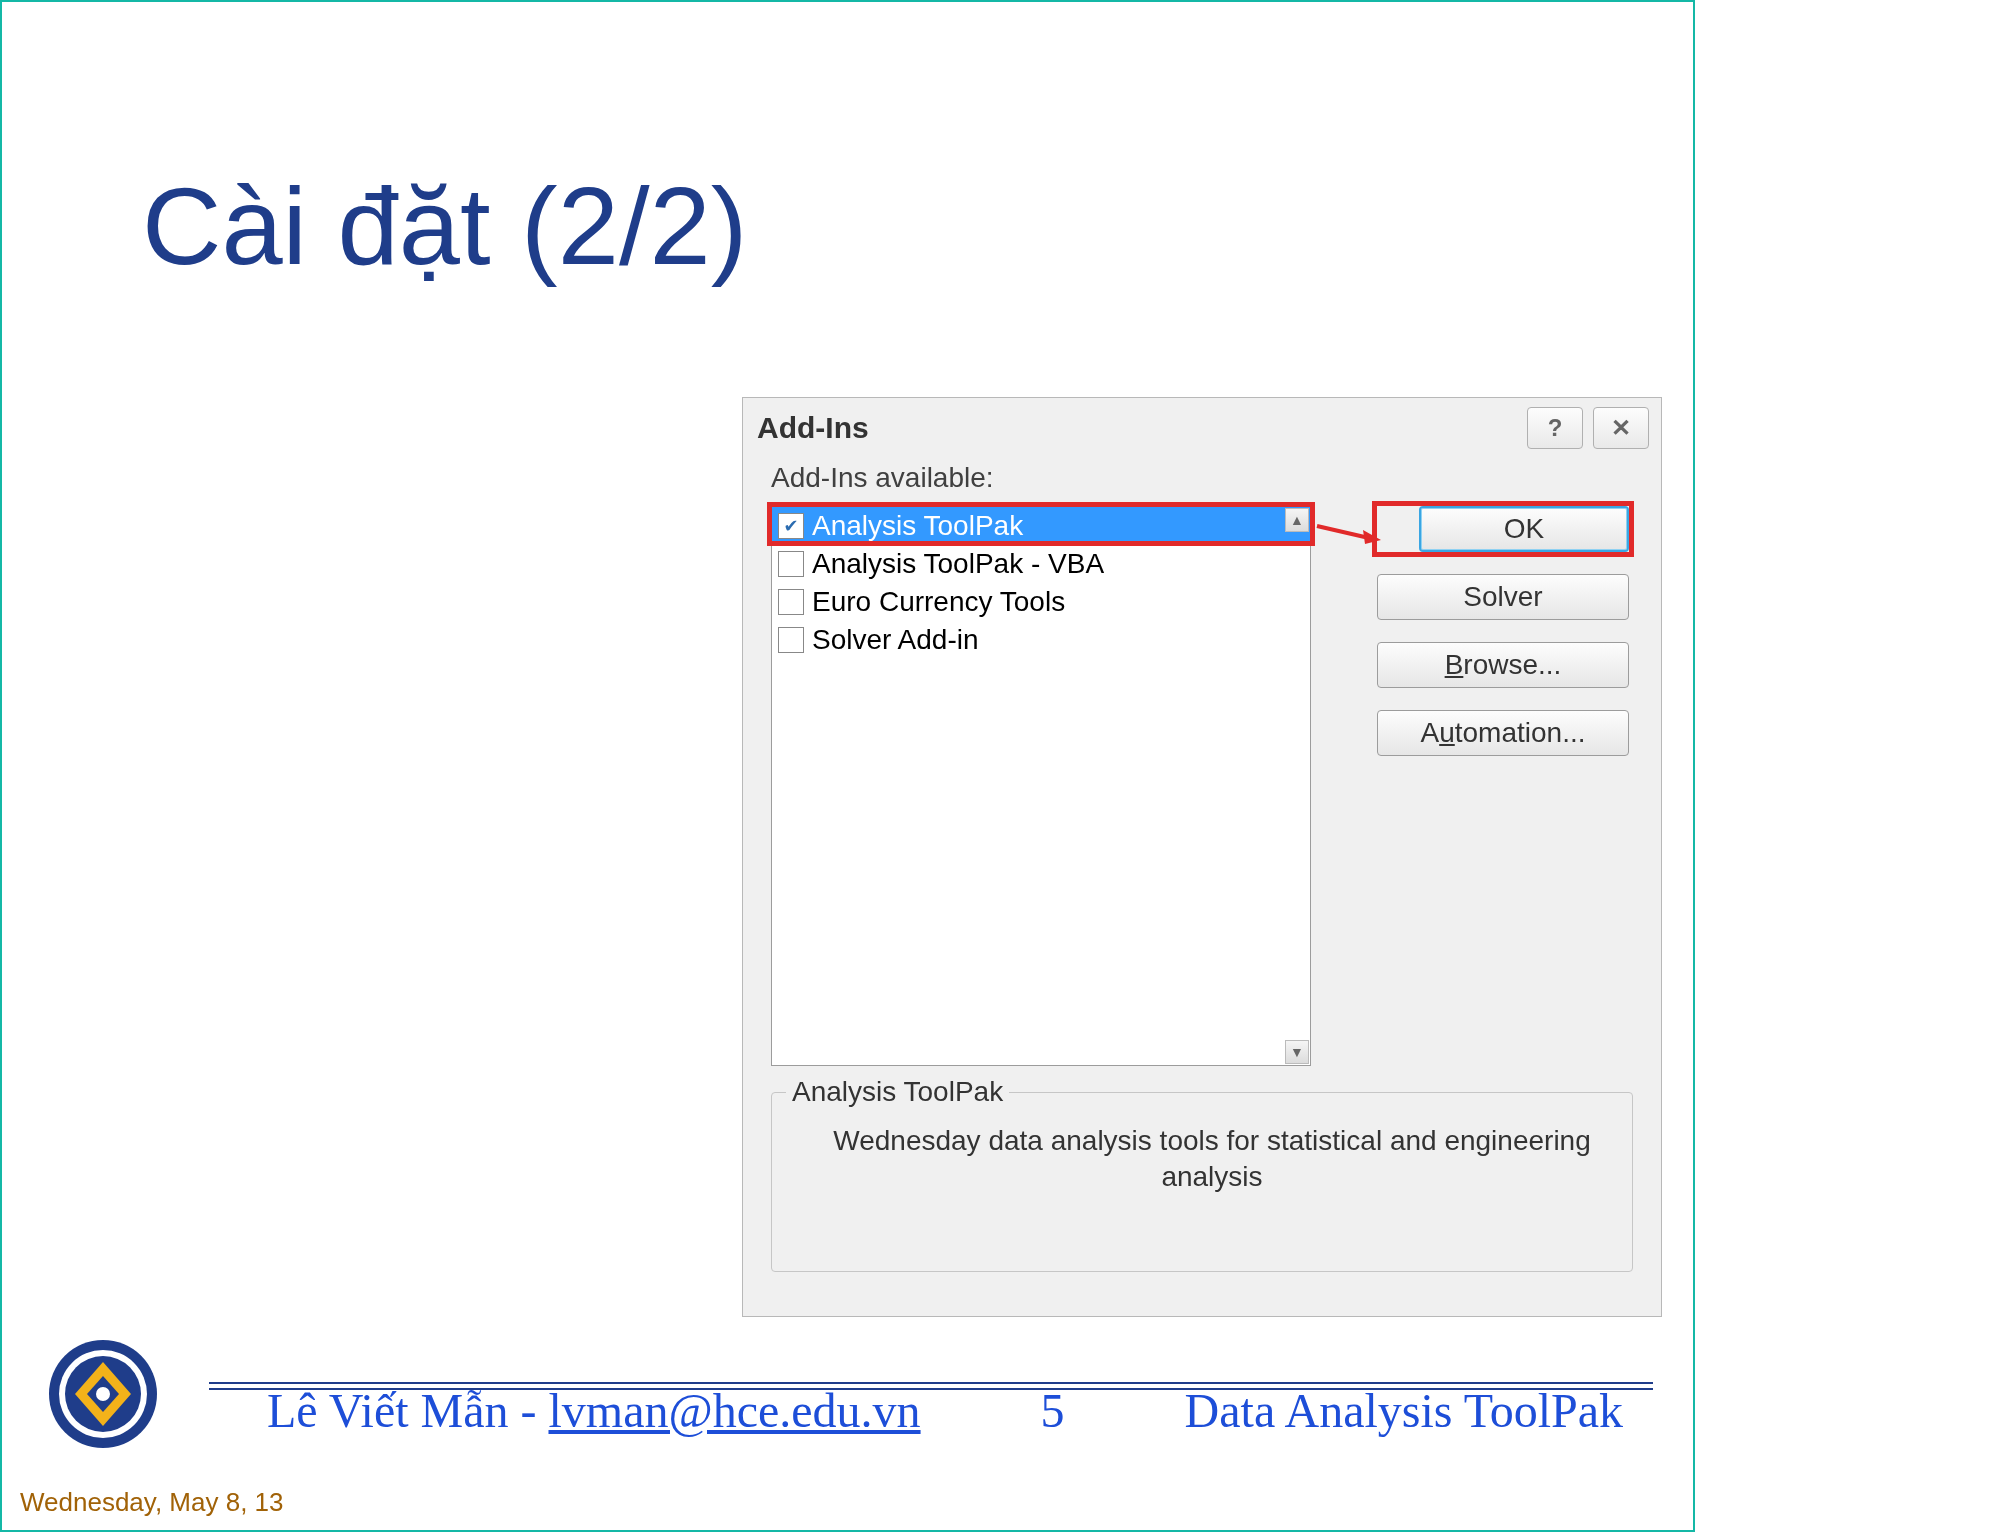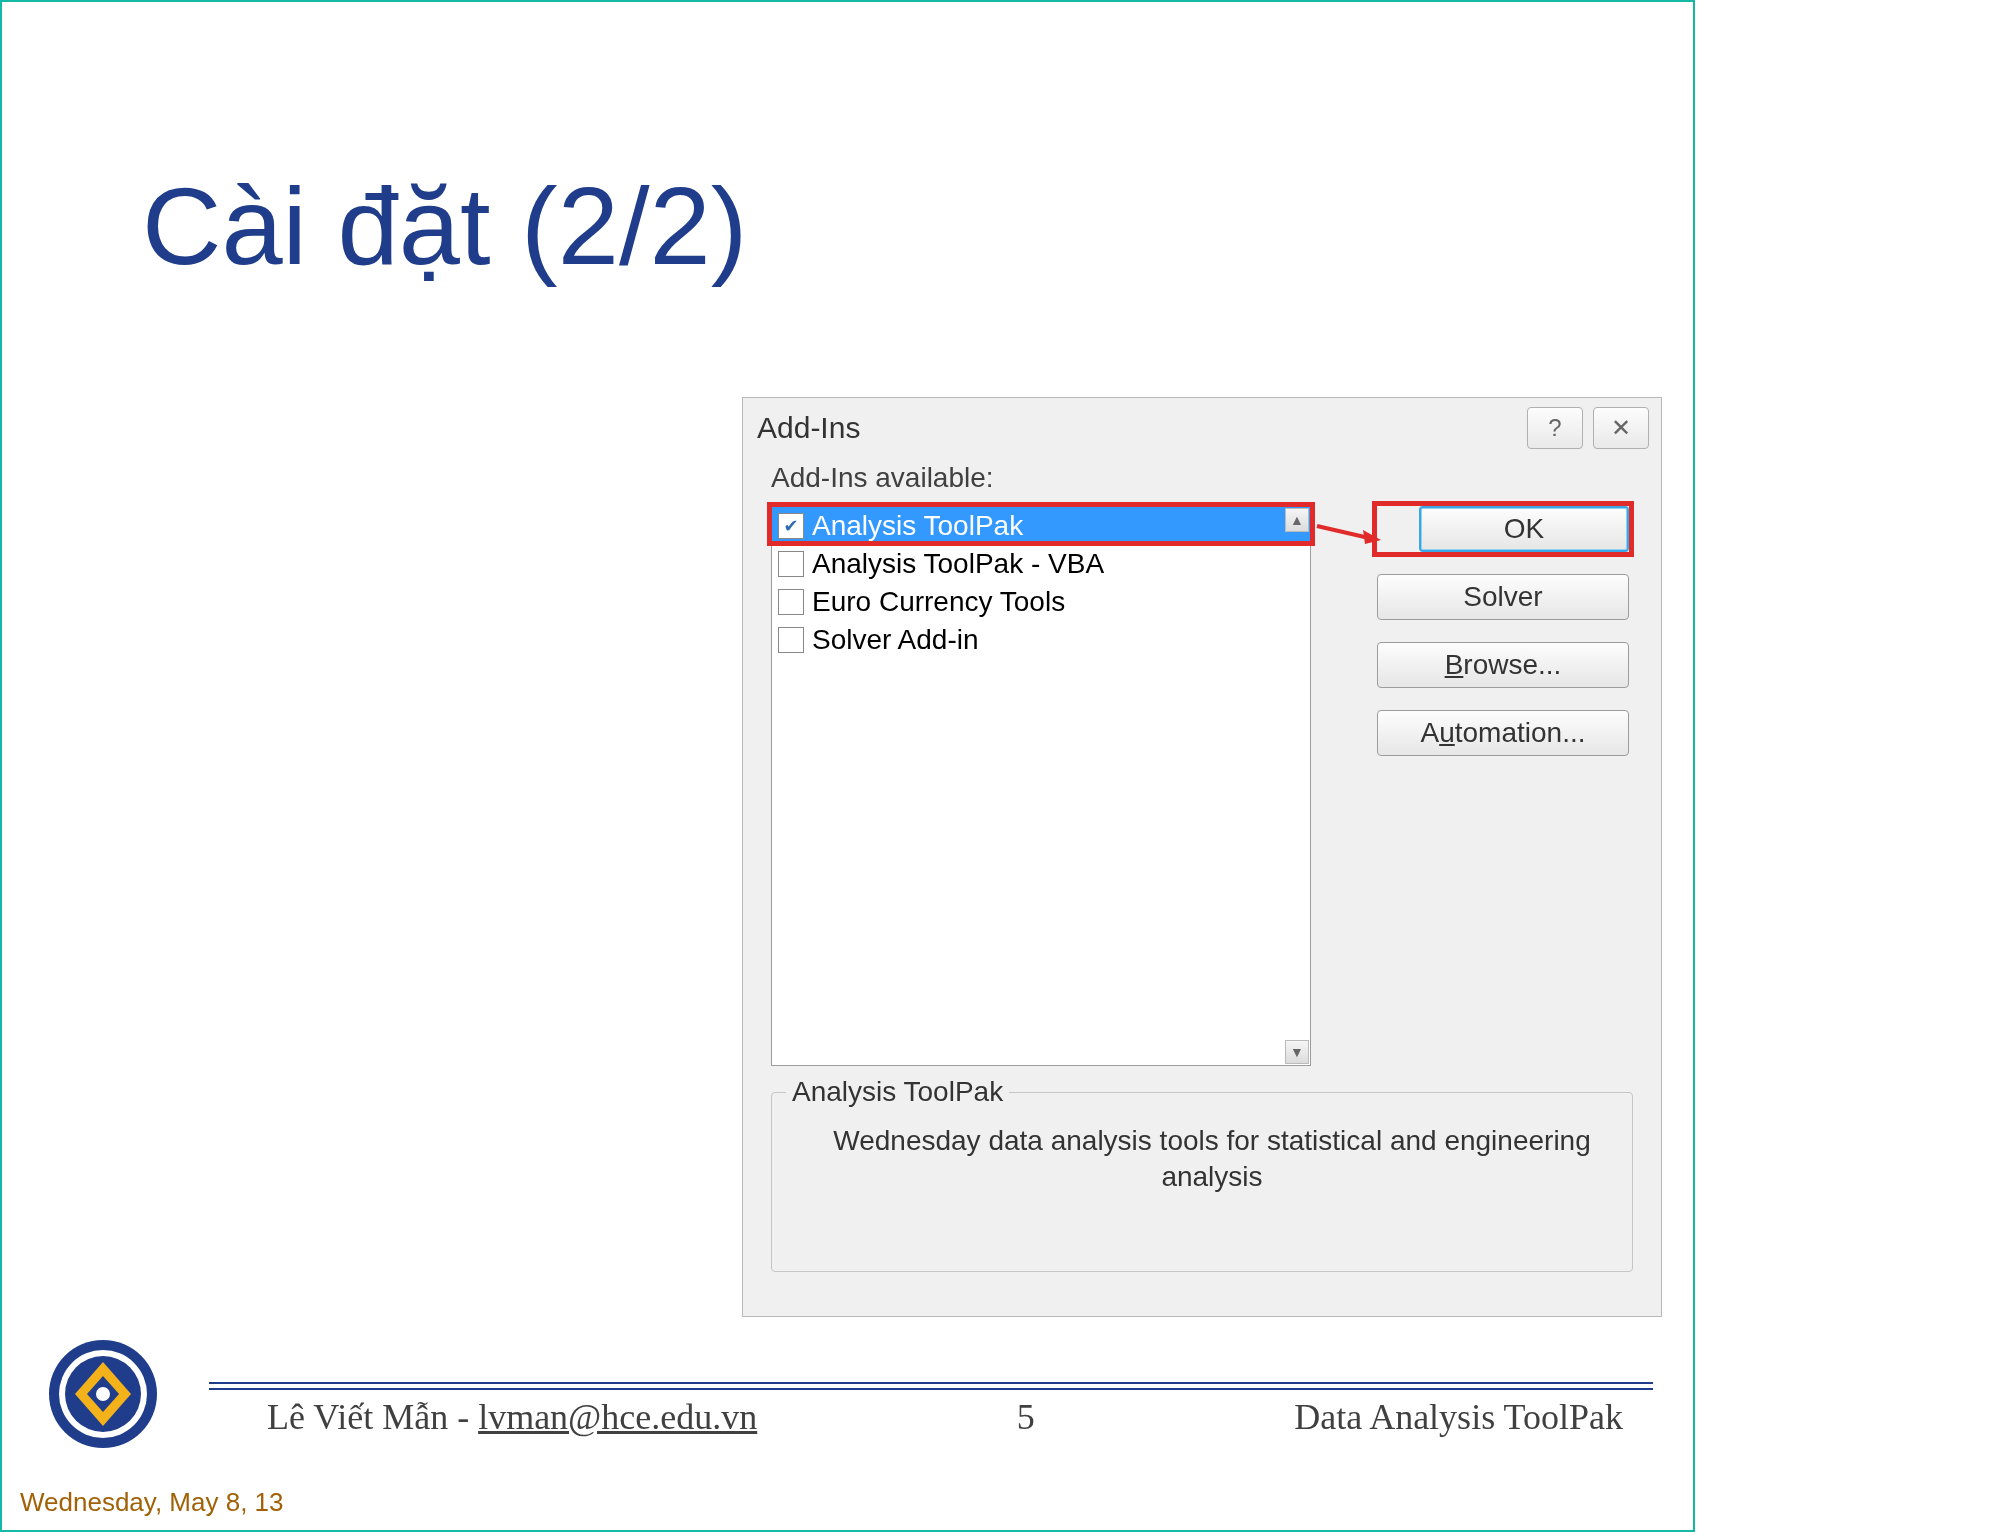--- a/index.html
+++ b/index.html
@@ -45,20 +45,21 @@
     box-sizing: border-box;
   }
   .dialog-titlebar {
     height: 60px;
     display: flex;
     align-items: center;
     justify-content: space-between;
     padding: 0 12px 0 14px;
     font-size: 30px;
     color: #333;
+    font-weight: bold;
   }
   .titlebar-buttons {
     display: flex;
     gap: 10px;
   }
   .titlebar-btn {
     width: 54px;
     height: 40px;
     border: 1px solid #b0b0b0;
     border-radius: 4px;
@@ -251,22 +252,22 @@
   .hr2 { bottom: 64px; }
   .foot-row {
     position: absolute;
     left: 220px;
     right: 30px;
     bottom: 16px;
     display: flex;
     justify-content: space-between;
     align-items: baseline;
     font-family: Georgia, "Times New Roman", serif;
-    font-size: 36px;
-    color: #404040;
+    font-size: 48px;
+    color: #1d4ed8;
   }
   .foot-left .email { text-decoration: underline; }
   .foot-center { flex: 0 0 auto; }
   .foot-right { }
 
   .presenter-date {
     position: absolute;
     left: 18px;
     bottom: 12px;
     font-size: 26px;

